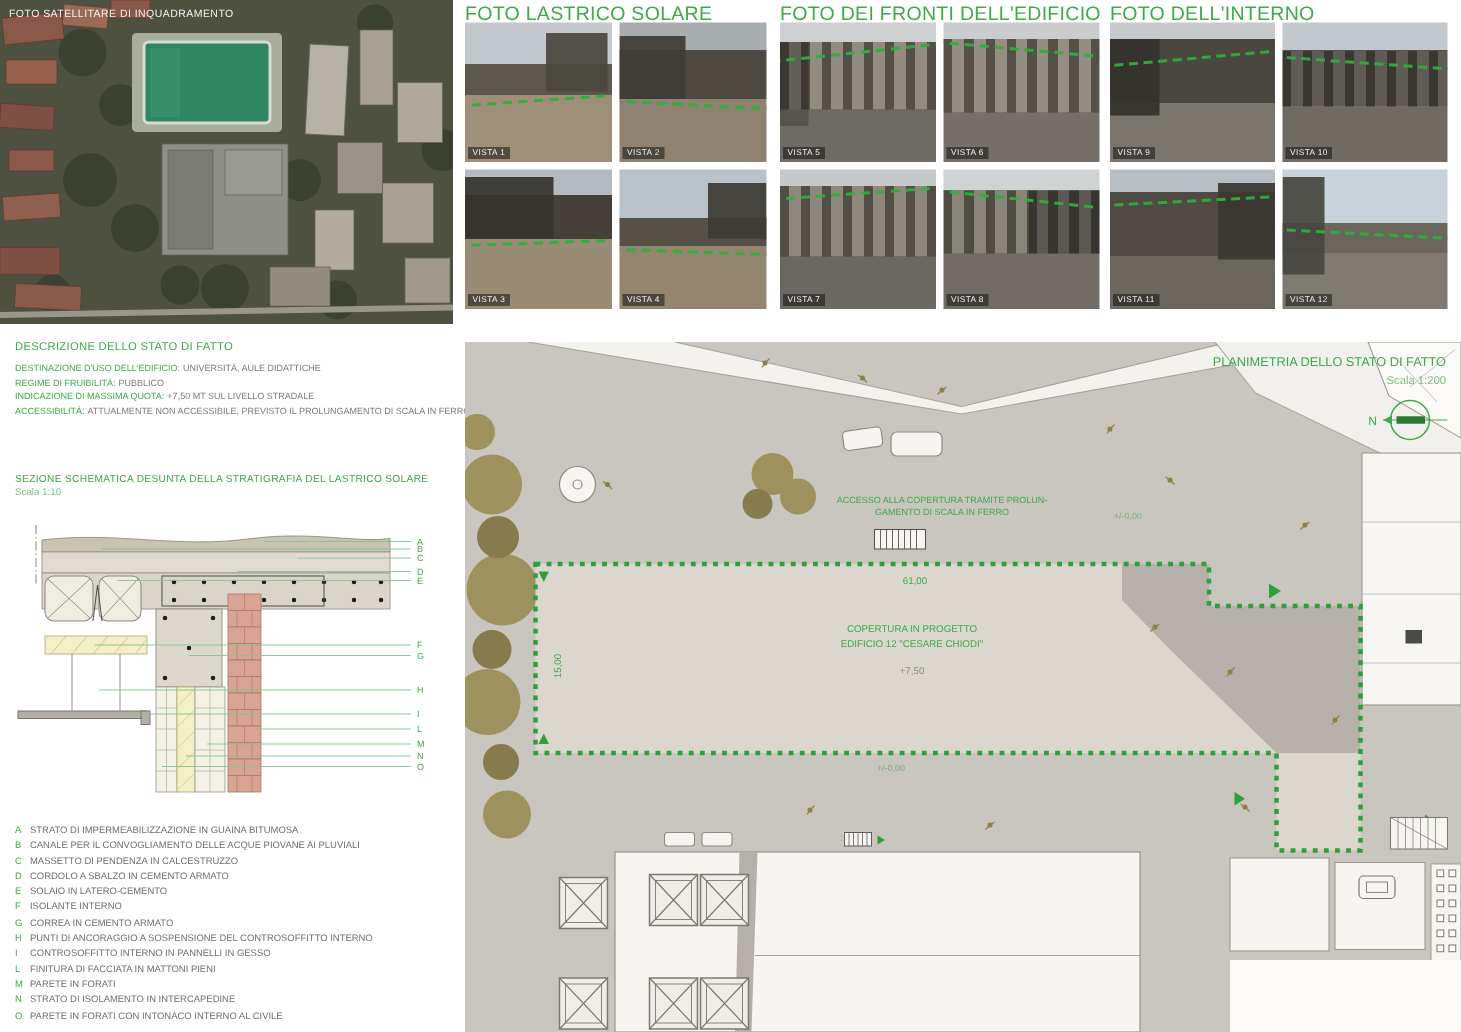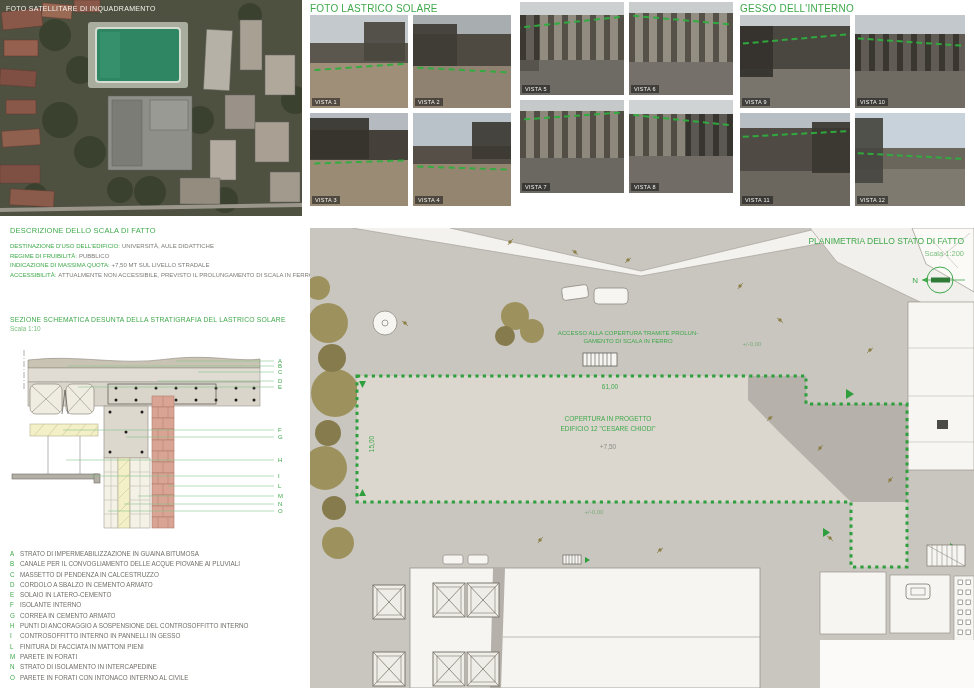--- a/index.html
+++ b/index.html
@@ -8,21 +8,21 @@
 
   
   #satellite{position:absolute;left:0;top:0;width:302px;height:216px;}
   #satellite svg{display:block;}
 
   
   .photo-group{position:absolute;top:2px;}
   .photo-group:nth-child(1){left:310px;width:202px;}
   .photo-group:nth-child(2){left:520px;width:214px;}
   .photo-group:nth-child(3){left:740px;width:226px;}
-  .photo-group-label{color:#3fa94b;font-size:10px;letter-spacing:.2px;height:13px;line-height:13px;}
+  .photo-group-label{color:#3fa94b;font-size:13px;letter-spacing:.2px;height:13px;line-height:13px;}
   .photo-grid{display:flex;flex-wrap:wrap;gap:5px;}
   .photo{position:relative;height:93px;overflow:hidden;background:#999;}
   .photo-group:nth-child(1) .photo{width:98px;}
   .photo-group:nth-child(2) .photo{width:104px;}
   .photo-group:nth-child(3) .photo{width:110px;}
   .photo .block{position:absolute;opacity:.92;}
   .photo .win{position:absolute;left:0;width:100%;
       background:repeating-linear-gradient(90deg,rgba(30,28,24,.5) 0 6px,rgba(255,255,255,.06) 6px 14px);}
   .photo .roofline{position:absolute;left:-6%;width:112%;border-top:2px dashed #2fae3e;opacity:.95;}
   .photo .vista{position:absolute;left:2px;bottom:2px;background:rgba(20,20,20,.55);color:#f2f2f0;
@@ -129,20 +129,21 @@
             <span class="vista">VISTA 3</span>
           </div>
           <div class="photo" style="background: linear-gradient(rgb(185, 194, 201) 0px, rgb(185, 194, 201) 35%, rgb(85, 79, 71) 35%, rgb(85, 79, 71) 55%, rgb(147, 133, 111) 55%, rgb(147, 133, 111) 100%);">
             <div class="block" style="left: 60%; top: 10%; width: 40%; height: 40%; background: rgb(60, 57, 51);"></div>
             <div class="roofline" style="top: 58%; transform: rotate(2deg);"></div>
             <span class="vista">VISTA 4</span>
           </div>
         </div>
       </div>
       <div class="photo-group">
+        <div class="photo-group-label">FOTO DEI FRONTI DELL'EDIFICIO</div>
         <div class="photo-grid">
           <div class="photo" style="background: linear-gradient(rgb(204, 208, 209) 0px, rgb(204, 208, 209) 14%, rgb(138, 132, 120) 14%, rgb(138, 132, 120) 62%, rgb(110, 106, 100) 62%, rgb(110, 106, 100) 100%);">
             <div class="block" style="left: 0%; top: 14%; width: 18%; height: 60%; background: rgb(85, 81, 75);"></div>
             <div class="win" style="top: 14%; height: 48%;"></div>
             <div class="roofline" style="top: 20%; transform: rotate(-6deg);"></div>
             <span class="vista">VISTA 5</span>
           </div>
           <div class="photo" style="background: linear-gradient(rgb(201, 205, 206) 0px, rgb(201, 205, 206) 12%, rgb(141, 135, 123) 12%, rgb(141, 135, 123) 64%, rgb(117, 113, 106) 64%, rgb(117, 113, 106) 100%);">
             <div class="win" style="top: 12%; height: 52%;"></div>
             <div class="roofline" style="top: 18%; transform: rotate(5deg);"></div>
@@ -155,21 +156,21 @@
           </div>
           <div class="photo" style="background: linear-gradient(rgb(207, 211, 212) 0px, rgb(207, 211, 212) 15%, rgb(130, 125, 113) 15%, rgb(130, 125, 113) 60%, rgb(113, 109, 102) 60%, rgb(113, 109, 102) 100%);">
             <div class="block" style="left: 55%; top: 15%; width: 45%; height: 45%; background: rgb(77, 74, 68);"></div>
             <div class="win" style="top: 15%; height: 45%;"></div>
             <div class="roofline" style="top: 20%; transform: rotate(6deg);"></div>
             <span class="vista">VISTA 8</span>
           </div>
         </div>
       </div>
       <div class="photo-group">
-        <div class="photo-group-label">GESSO DELL'INTERNO</div>
+        <div class="photo-group-label">FOTO DELL'INTERNO</div>
         <div class="photo-grid">
           <div class="photo" style="background: linear-gradient(rgb(198, 202, 204) 0px, rgb(198, 202, 204) 12%, rgb(74, 71, 65) 12%, rgb(74, 71, 65) 58%, rgb(121, 117, 109) 58%, rgb(121, 117, 109) 100%);">
             <div class="block" style="left: 0%; top: 12%; width: 30%; height: 55%; background: rgb(52, 50, 45);"></div>
             <div class="roofline" style="top: 25%; transform: rotate(-5deg);"></div>
             <span class="vista">VISTA 9</span>
           </div>
           <div class="photo" style="background: linear-gradient(rgb(194, 200, 204) 0px, rgb(194, 200, 204) 20%, rgb(86, 81, 73) 20%, rgb(86, 81, 73) 60%, rgb(111, 107, 99) 60%, rgb(111, 107, 99) 100%);">
             <div class="win" style="top: 20%; height: 40%;"></div>
             <div class="roofline" style="top: 28%; transform: rotate(4deg);"></div>
             <span class="vista">VISTA 10</span>
@@ -182,21 +183,21 @@
           <div class="photo" style="background: linear-gradient(rgb(200, 210, 218) 0px, rgb(200, 210, 218) 38%, rgb(107, 102, 92) 38%, rgb(107, 102, 92) 60%, rgb(126, 122, 112) 60%, rgb(126, 122, 112) 100%);">
             <div class="block" style="left: 0%; top: 5%; width: 25%; height: 70%; background: rgb(71, 69, 64);"></div>
             <div class="roofline" style="top: 45%; transform: rotate(3deg);"></div>
             <span class="vista">VISTA 12</span>
           </div>
         </div>
       </div>
     </div>
 
   <div id="description">
-    <div class="gtitle">DESCRIZIONE DELLO SCALA DI FATTO</div>
+    <div class="gtitle">DESCRIZIONE DELLO STATO DI FATTO</div>
     <div class="rows">
       <div class="row"><b>DESTINAZIONE D'USO DELL'EDIFICIO:</b><span>UNIVERSITÀ, AULE DIDATTICHE</span></div>
       <div class="row"><b>REGIME DI FRUIBILITÀ:</b><span>PUBBLICO</span></div>
       <div class="row"><b>INDICAZIONE DI MASSIMA QUOTA:</b><span>+7,50 MT SUL LIVELLO STRADALE</span></div>
       <div class="row"><b>ACCESSIBILITÀ:</b><span>ATTUALMENTE NON ACCESSIBILE, PREVISTO IL PROLUNGAMENTO DI SCALA IN FERRO ESISTENTE</span></div>
     </div>
   </div>
 
   <div id="section-head">
     <div class="gtitle">SEZIONE SCHEMATICA DESUNTA DELLA STRATIGRAFIA DEL LASTRICO SOLARE</div>

